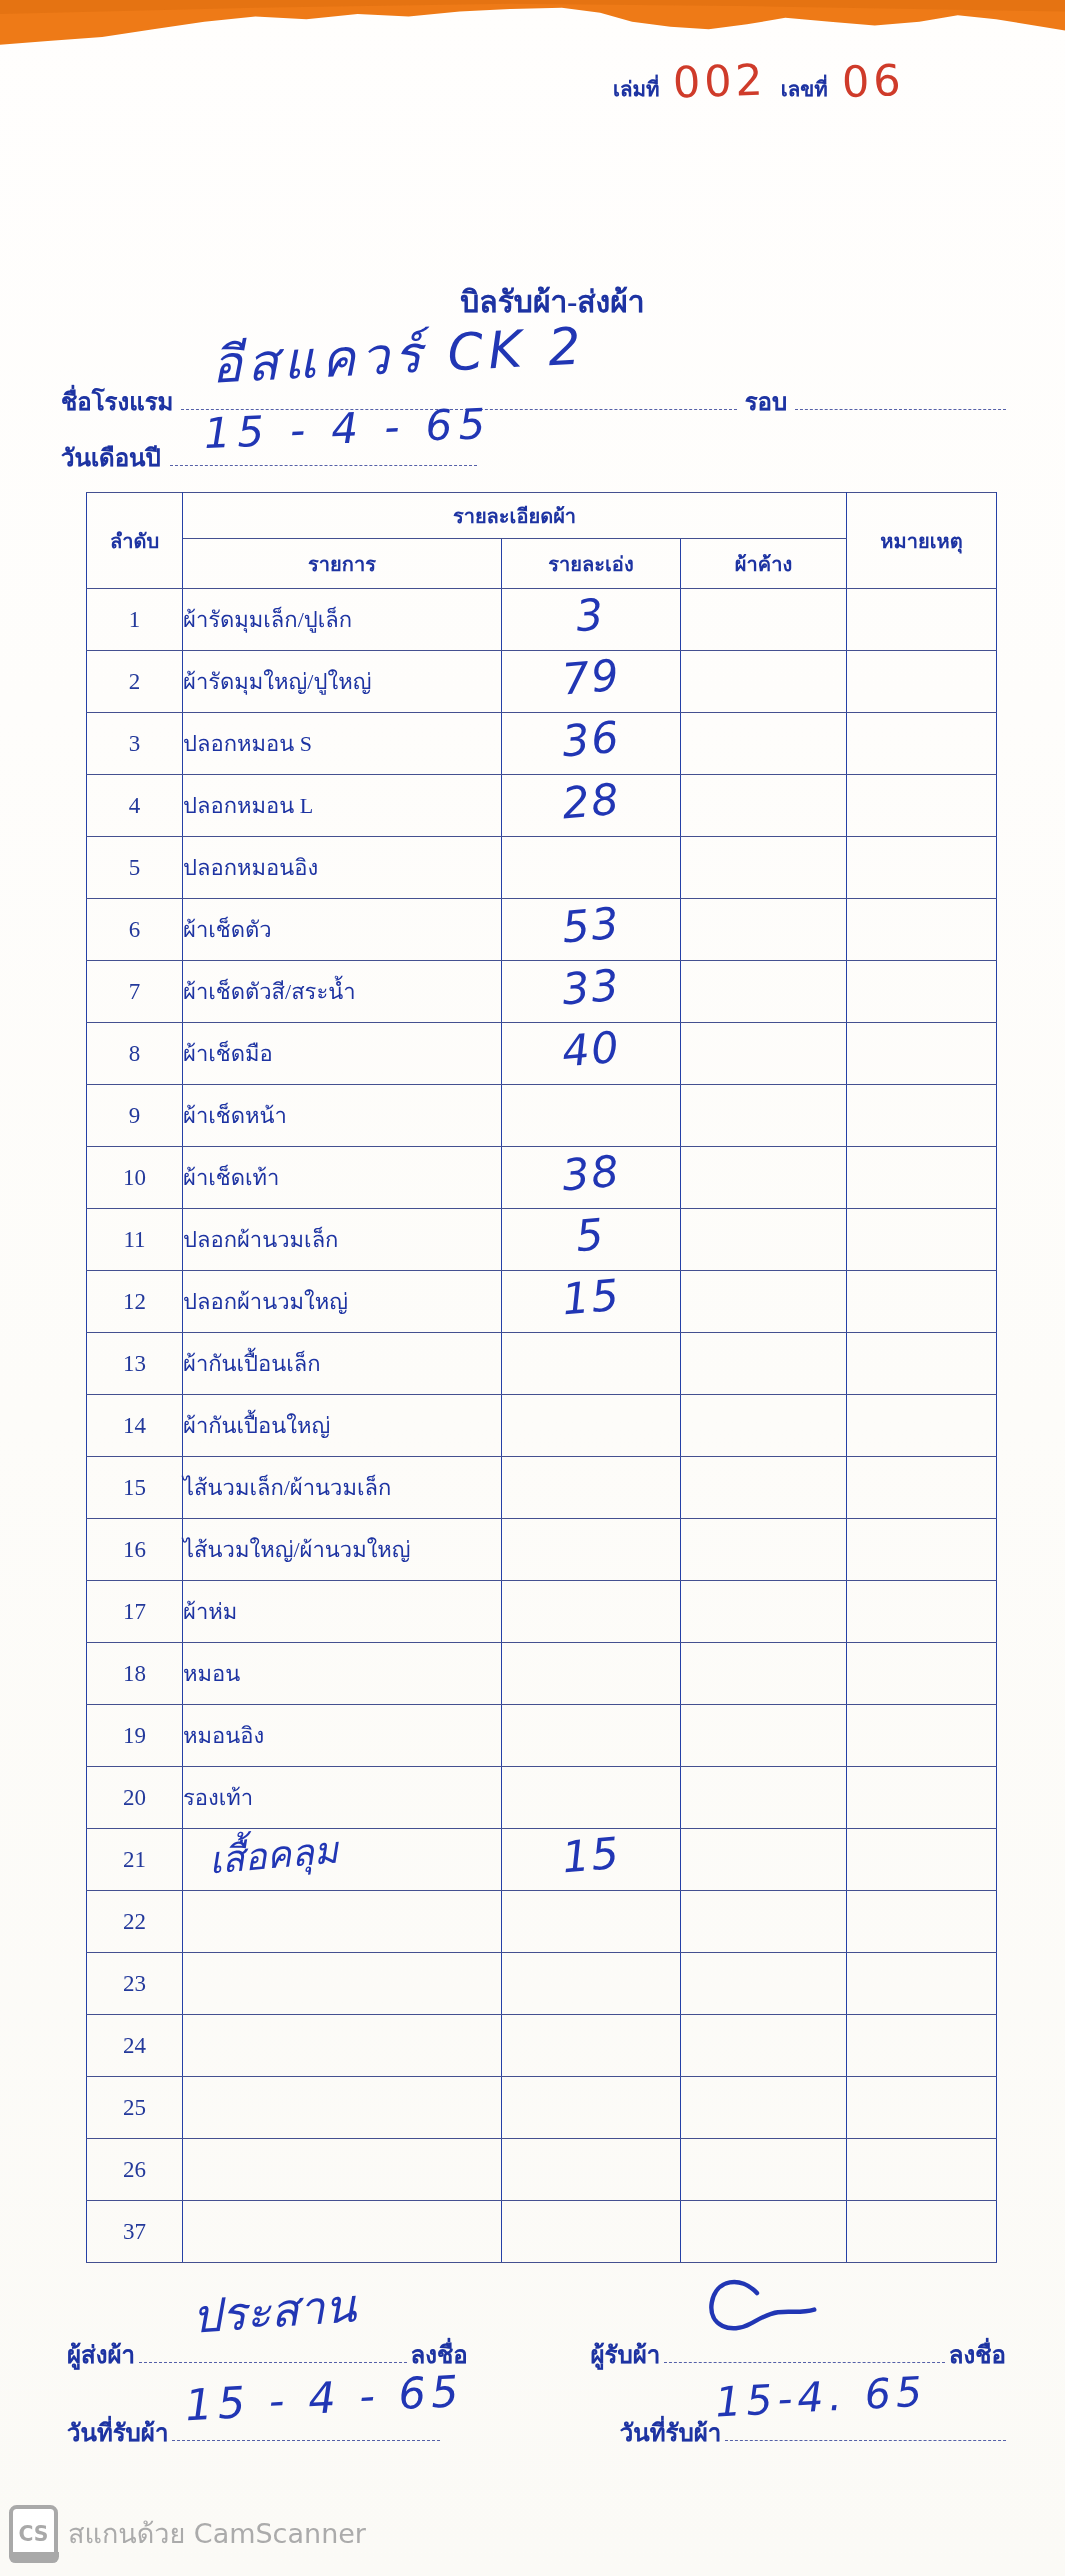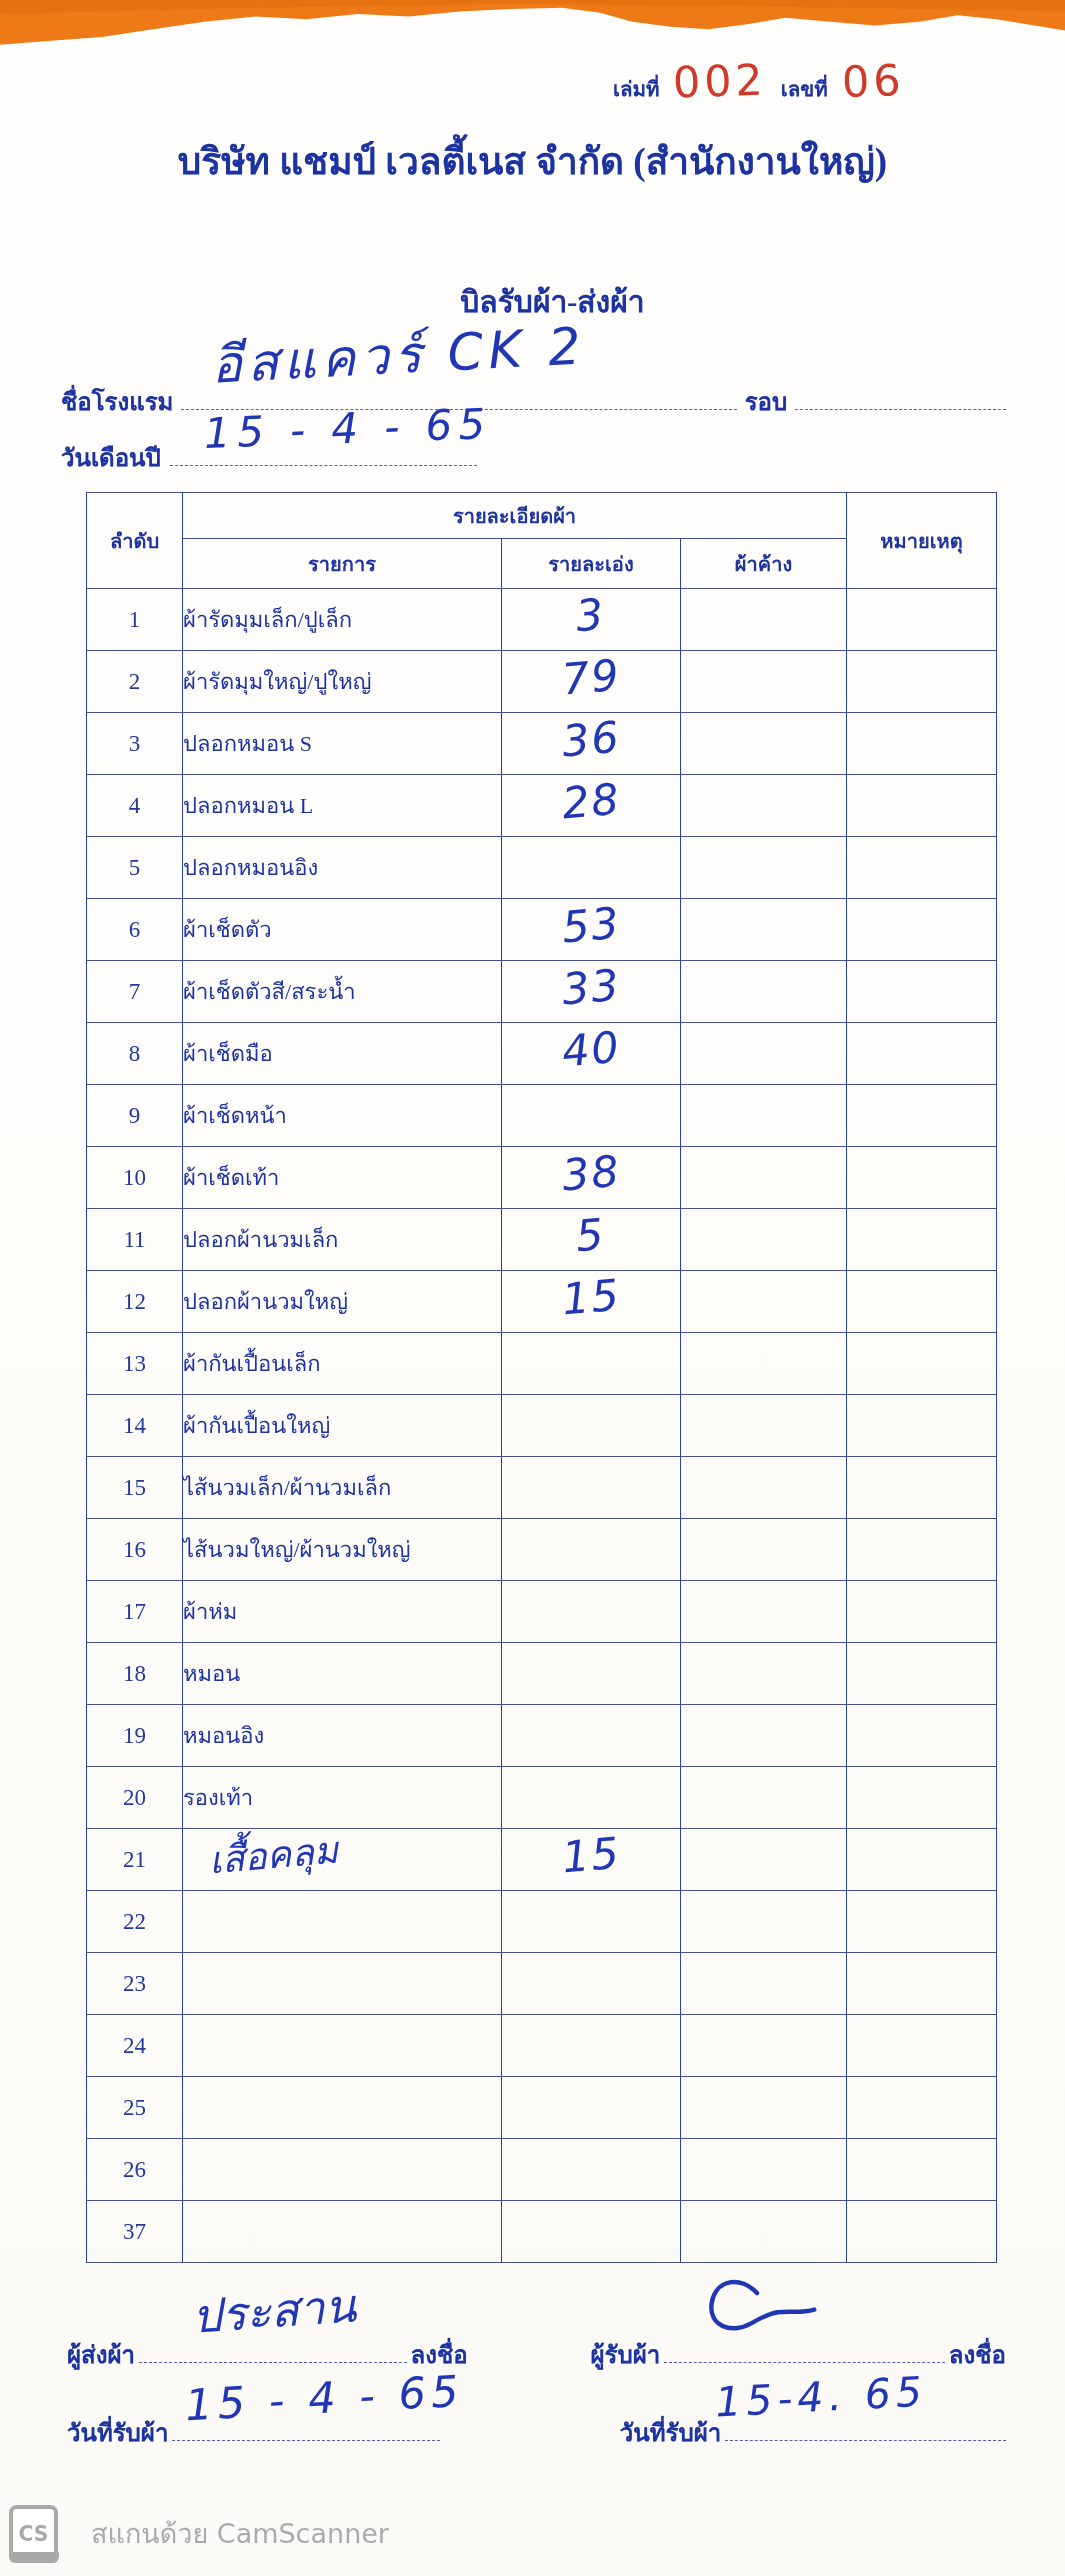--- a/index.html
+++ b/index.html
@@ -51,21 +51,21 @@
   td.c-qty{text-align:center;}
   .hand-qty{display:inline-block;font-size:43px;line-height:.9;transform:rotate(-5deg);margin-top:-9px;color:#2136b4;font-style:italic;font-family:"DejaVu Sans",sans-serif;letter-spacing:1.9px;}
   .hand-item{display:inline-block;font-size:37px;line-height:.9;transform:rotate(-5deg);margin-top:-6.4px;margin-left:25.5px;color:#2136b4;font-style:italic;font-family:"DejaVu Sans",sans-serif;}
 
   
   .signrow{position:absolute;left:67px;width:939px;display:flex;justify-content:space-between;}
   .siggroup{display:flex;align-items:baseline;}
   .sig-hand{position:absolute;font-size:46px;white-space:nowrap;}
 
   
-  .cswrap{position:absolute;left:9px;top:2505px;display:flex;align-items:center;gap:33px;}
+  .cswrap{position:absolute;left:9px;top:2505px;display:flex;align-items:center;gap:10px;}
   .csbadge{width:41px;height:49px;border:4.5px solid #a9a9a9;border-radius:7.7px;position:relative;
     display:flex;align-items:center;justify-content:center;color:#a9a9a9;font-family:"DejaVu Sans",sans-serif;
     font-weight:bold;font-size:20.4px;background:#fff;}
   .csbadge::after{content:"";position:absolute;left:-4.5px;right:-4.5px;bottom:-4.5px;height:10.2px;background:#a9a9a9;border-radius:0 0 6.4px 6.4px;}
   .cstext{color:#ababab;font-size:27px;font-family:"DejaVu Sans",sans-serif;}
 </style>
 </head>
 <body>
 
 <div class="paper">
@@ -75,21 +75,20 @@
     <polygon fill="#d96a0e" opacity="0.45" points="0,0 1668,0 1668,18 1200,10 800,6 400,12 0,22"></polygon>
   </svg>
 
   <div class="bookline">
     <span class="lbl print">เล่มที่</span>
     <span class="num">002</span>
     <span class="lbl print">เลขที่</span>
     <span class="num">06</span>
   </div>
 
-  <div class="company print">บริษัท แชมป์ เวลตี้เนส จำกัด (สำนักงานใหญ่)</div>
   <div class="formtitle print">บิลรับผ้า-ส่งผ้า</div>
 
   <div class="hotelline">
     <span class="lbl-sm print">ชื่อโรงแรม</span>
     <span class="dotline" style="width:556px;margin:0 5.1px;"></span>
     <span class="lbl-sm print">รอบ</span>
     <span class="dotline" style="width:211px;margin-left:5.1px;"></span>
   </div>
   <div class="hand hand-hotel">อีสแควร์ CK 2</div>
 

